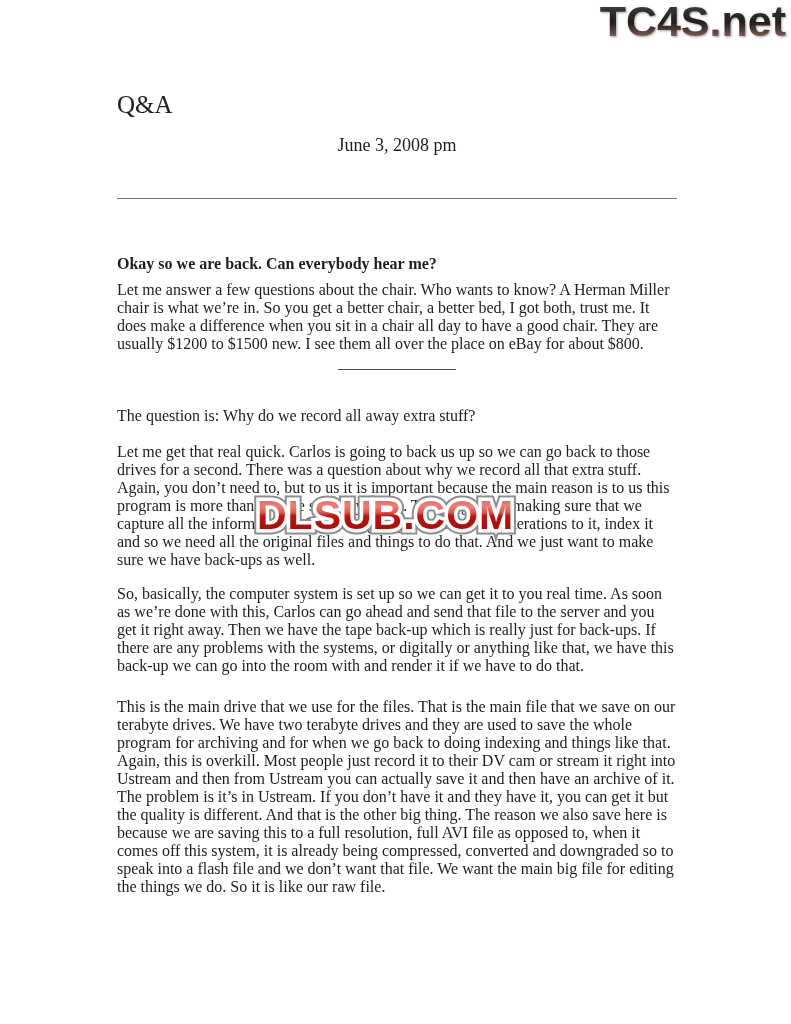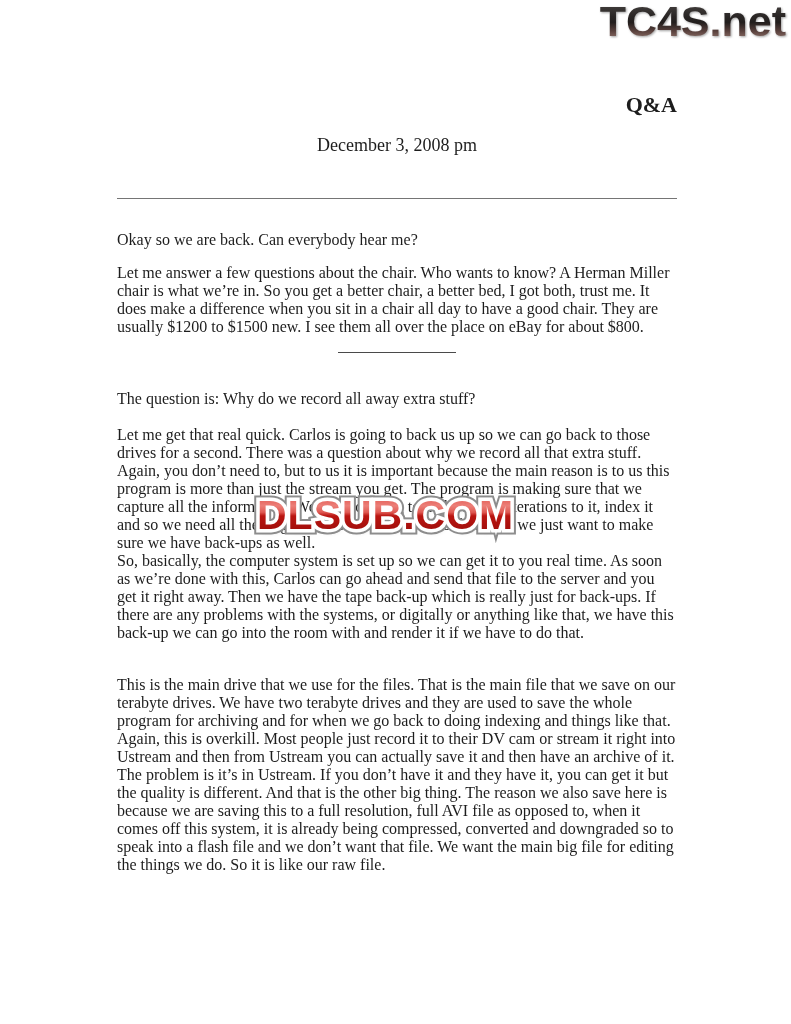--- a/index.html
+++ b/index.html
@@ -36,52 +36,52 @@
   
   .content {
     position: absolute;
     left: 117px;
     top: 0;
     width: 560px;
     font-size: 16px;
     line-height: 18px;
   }
   .title {
-    font-size: 22px;
-    font-weight: 700;
-    text-align: right;
+    font-size: 25px;
+    font-weight: 400;
+    text-align: left;
     line-height: 26px;
     margin: 92px 0 0 0;
   }
   .doc-date {
     font-size: 18px;
     text-align: center;
     line-height: 21px;
     margin: 17px 0 0 0;
   }
   .header-rule {
     border: 0;
     border-top: 1px solid #757575;
     height: 0;
     margin: 42px 0 0 0;
   }
   .para { margin: 0; }
-  .p-intro    { margin-top: 32px; }
-  .p-chair    { margin-top: 15px; }
+  .p-intro    { margin-top: 56px; font-weight: bold; }
+  .p-chair    { margin-top: 8px; }
   .section-divider {
     width: 118px;
     border: 0;
     border-top: 1px solid #4a4a4a;
     height: 0;
     margin: 16px auto 0 auto;
   }
   .question   { margin-top: 37px; }
   .p-record   { margin-top: 18px; }
-  .p-realtime { }
-  .p-drives   { margin-top: 34px; }
+  .p-realtime { margin-top: 16px; }
+  .p-drives   { margin-top: 23px; }
   .p-ustream  { }
   .u { }
 
   
   .watermark {
     position: absolute;
     left: 257px;
     top: 492px;
     width: 265px;
     height: 46px;
@@ -141,21 +141,21 @@
 <body>
 
 <div class="page">
 
   <div class="tc4s-logo">TC4S.net</div>
 
   <div class="content">
 
     <div class="title">Q&amp;A</div>
 
-    <div class="doc-date">December 3, 2008 pm</div>
+    <div class="doc-date">June 3, 2008 pm</div>
 
     <hr class="header-rule">
 
     <p class="para p-intro">Okay so we are back. Can everybody hear me?</p>
 
     <p class="para p-chair">Let me answer a few questions about the chair. Who wants to know? A Herman Miller chair is what we’re in. So you get a better chair, a better bed, I got both, trust me. It does make a difference when you sit in a chair all day to have a good chair. They are usually $1200 to $1500 new. I see them all over the place on eBay for about $800.</p>
 
     <hr class="section-divider">
 
     <p class="para question"><span class="u">The question is</span><span>: Why do we record all away extra stuff?</span></p>

